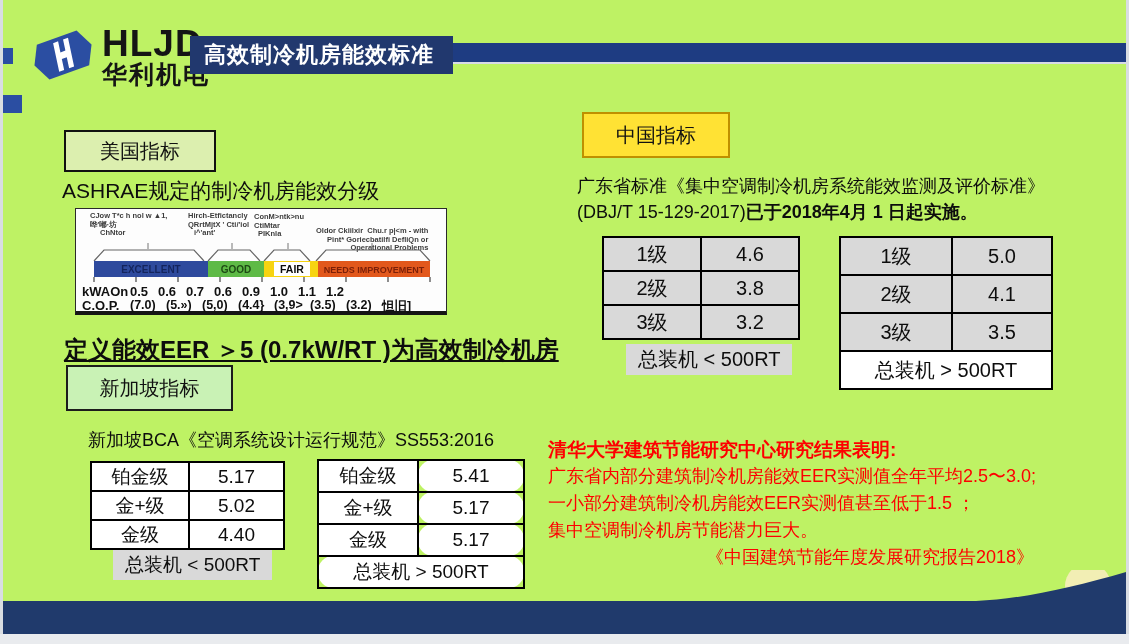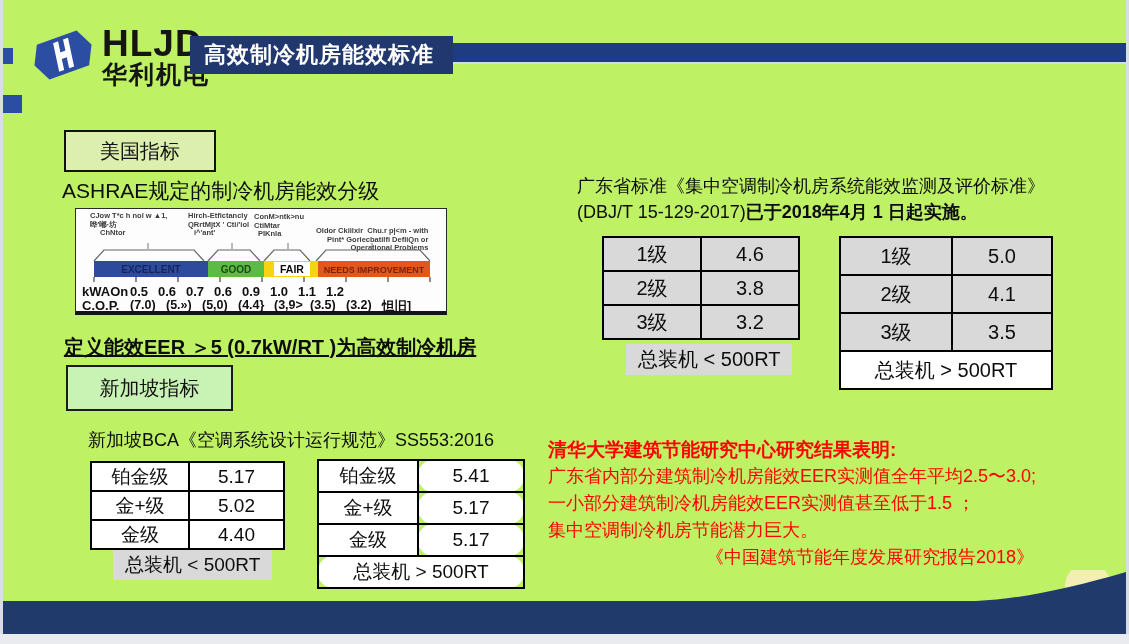--- a/index.html
+++ b/index.html
@@ -43,21 +43,21 @@
   .sg-a td{font-size:19px;height:27px;}
   .sg-a td:first-child{width:96px;} .sg-a td:last-child{width:93px;}
   .sg-b td{font-size:19px;height:30px;}
   .sg-b td:first-child{width:98px;} .sg-b td:last-child{width:104px;border-radius:15px;}
   .cn-a td{font-size:20px;height:32px;}
   .cn-a td:first-child{width:96px;} .cn-a td:last-child{width:96px;margin-top:16px;}
   .cn-b td{font-size:20px;height:36px;}
   .cn-b td:first-child{width:110px;} .cn-b td:last-child{width:98px;}
   .caption{background:#d9d9d9;color:#0d0d0d;font-size:20px;padding:2px 12px;white-space:nowrap;}
   
-  .definition{font-size:20px;font-weight:bold;color:#0d0d0d;text-decoration:underline;white-space:nowrap;}
+  .definition{font-size:24px;font-weight:bold;color:#0d0d0d;text-decoration:underline;white-space:nowrap;}
   .cn-desc{font-size:18px;color:#0d0d0d;line-height:26px;width:548px;}
   .research{color:#fe0000;font-size:18px;line-height:27px;width:580px;}
   .research .r-title{font-weight:bold;font-size:19px;}
   .research .r-src{padding-left:158px;}
   
   .footer-bar{left:0;bottom:10px;width:1129px;height:33px;background:#203a6c;}
   .swoosh{right:3px;bottom:10px;width:150px;height:64px;}
 </style>
 </head>
 <body>
@@ -195,20 +195,23 @@
     <tr>
           <td>金级</td>
           <td>5.17</td>
         </tr>
     <tr>
           <td class="merged" colspan="2">总装机 &gt; 500RT</td>
         </tr>
   </tbody>
     </table>
 
+  <div class="abs sec-label cn-label">
+    <span>中国指标</span>
+  </div>
   <div class="abs cn-desc" style="left:577px;top:173px;">
     <span>广东省标准《集中空调制冷机房系统能效监测及评价标准》</span><br>
     <span>(DBJ/T 15-129-2017)</span><span style="font-weight:bold;">已于2018年4月 1 日起实施。</span>
   </div>
 
   <table class="abs tbl-gray cn-a" style="left:602px;top:236px;">
     <tbody>
         <tr>
           <td>1级</td>
           <td>4.6</td>

